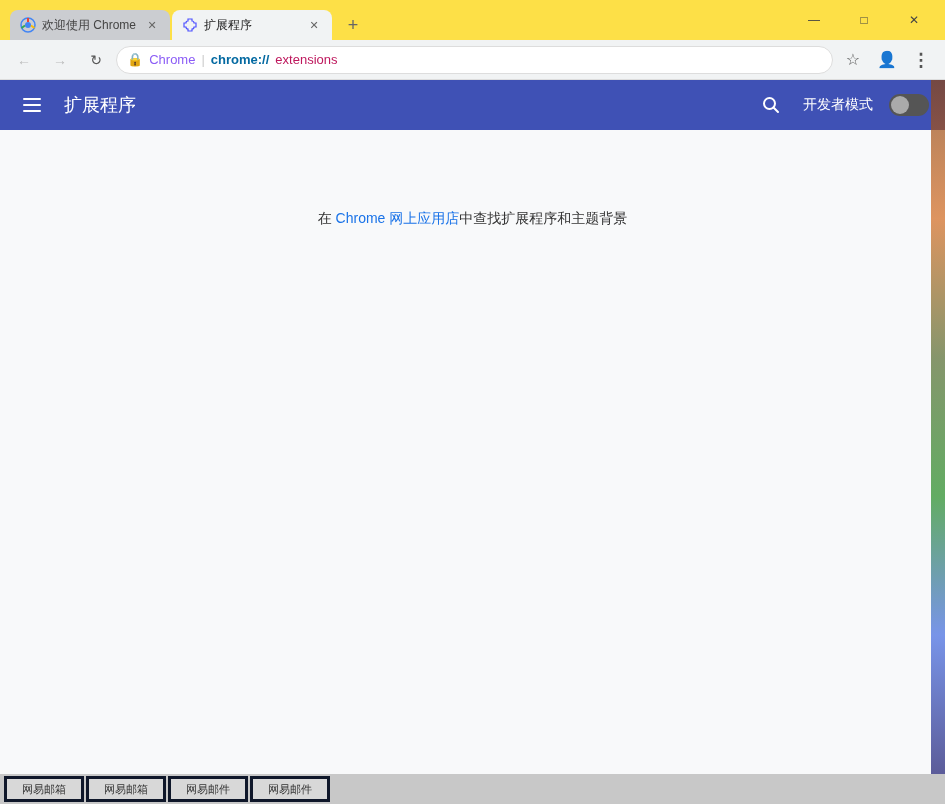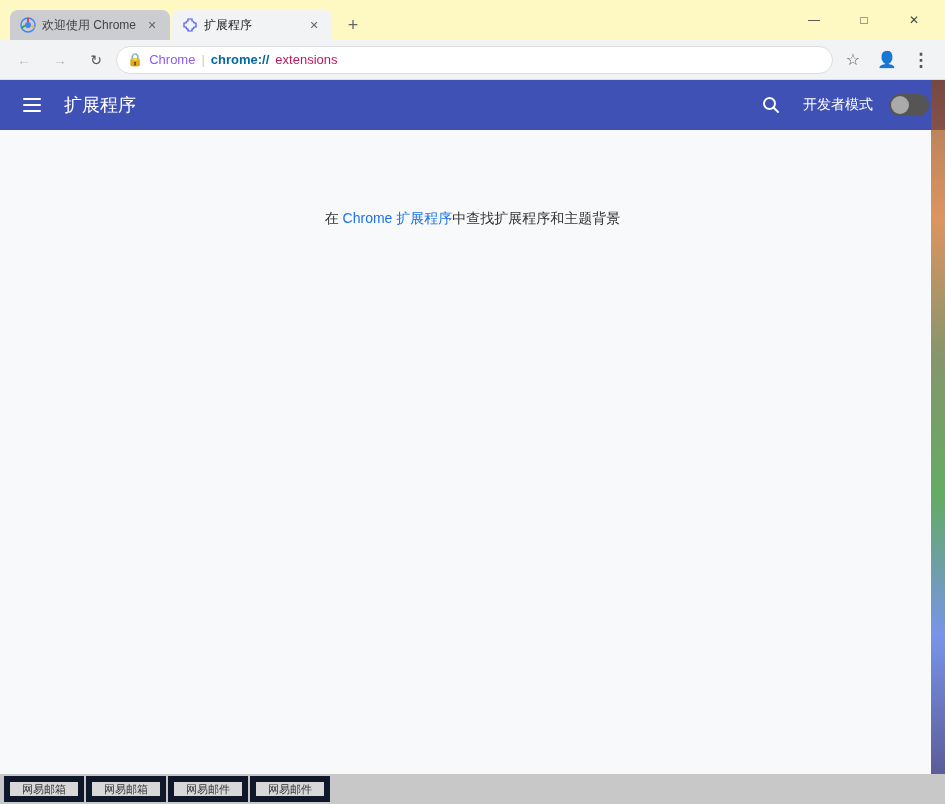--- a/index.html
+++ b/index.html
@@ -2,21 +2,21 @@
 <html><head>
   <meta charset="utf-8">
   <style>
     * { margin: 0; padding: 0; box-sizing: border-box; }
     body { width: 945px; height: 804px; font-family: 'Segoe UI', Arial, sans-serif; background: #f0f0f0; overflow: hidden; position: relative; }
 
     
     .titlebar {
       width: 100%;
       height: 40px;
-      background: #fef9c3;
+      background: #fde047;
       display: flex;
       align-items: flex-end;
       padding: 0 0 0 0;
       position: relative;
     }
     .tab-strip {
       display: flex;
       align-items: flex-end;
       flex: 1;
       height: 100%;
@@ -238,21 +238,21 @@
       background: #c8c8c8;
       display: flex;
       align-items: center;
       gap: 2px;
       padding: 0 4px;
     }
     .taskbar-item {
       height: 26px;
       min-width: 80px;
       background: #d8d8d8;
-      border: 6px solid #0f172a;
+      border: 3px solid #0f172a;
       display: flex;
       align-items: center;
       justify-content: center;
       font-size: 11px;
       color: #333;
       cursor: pointer;
       padding: 0 8px;
     }
 
     
@@ -338,21 +338,21 @@
     </svg>
   </div>
   <span class="dev-mode-label">开发者模式</span>
   <div class="toggle">
     <div class="toggle-knob"></div>
   </div>
 </div>
 
 <div class="main-content">
   <div class="store-link-text">
-    <span>在 </span><a href="#" style="color:#1a73e8; text-decoration:none;">Chrome 扩展程序</a><span>中查找扩展程序和主题背景</span>
+    <span>在 </span><a href="#" style="color:#1a73e8; text-decoration:none;">Chrome 网上应用店</a><span>中查找扩展程序和主题背景</span>
   </div>
 </div>
 
 <div class="bg-strip"></div>
 
 <div class="taskbar">
   <div class="taskbar-item">网易邮箱</div>
   <div class="taskbar-item">网易邮箱</div>
   <div class="taskbar-item">网易邮件</div>
   <div class="taskbar-item">网易邮件</div>

